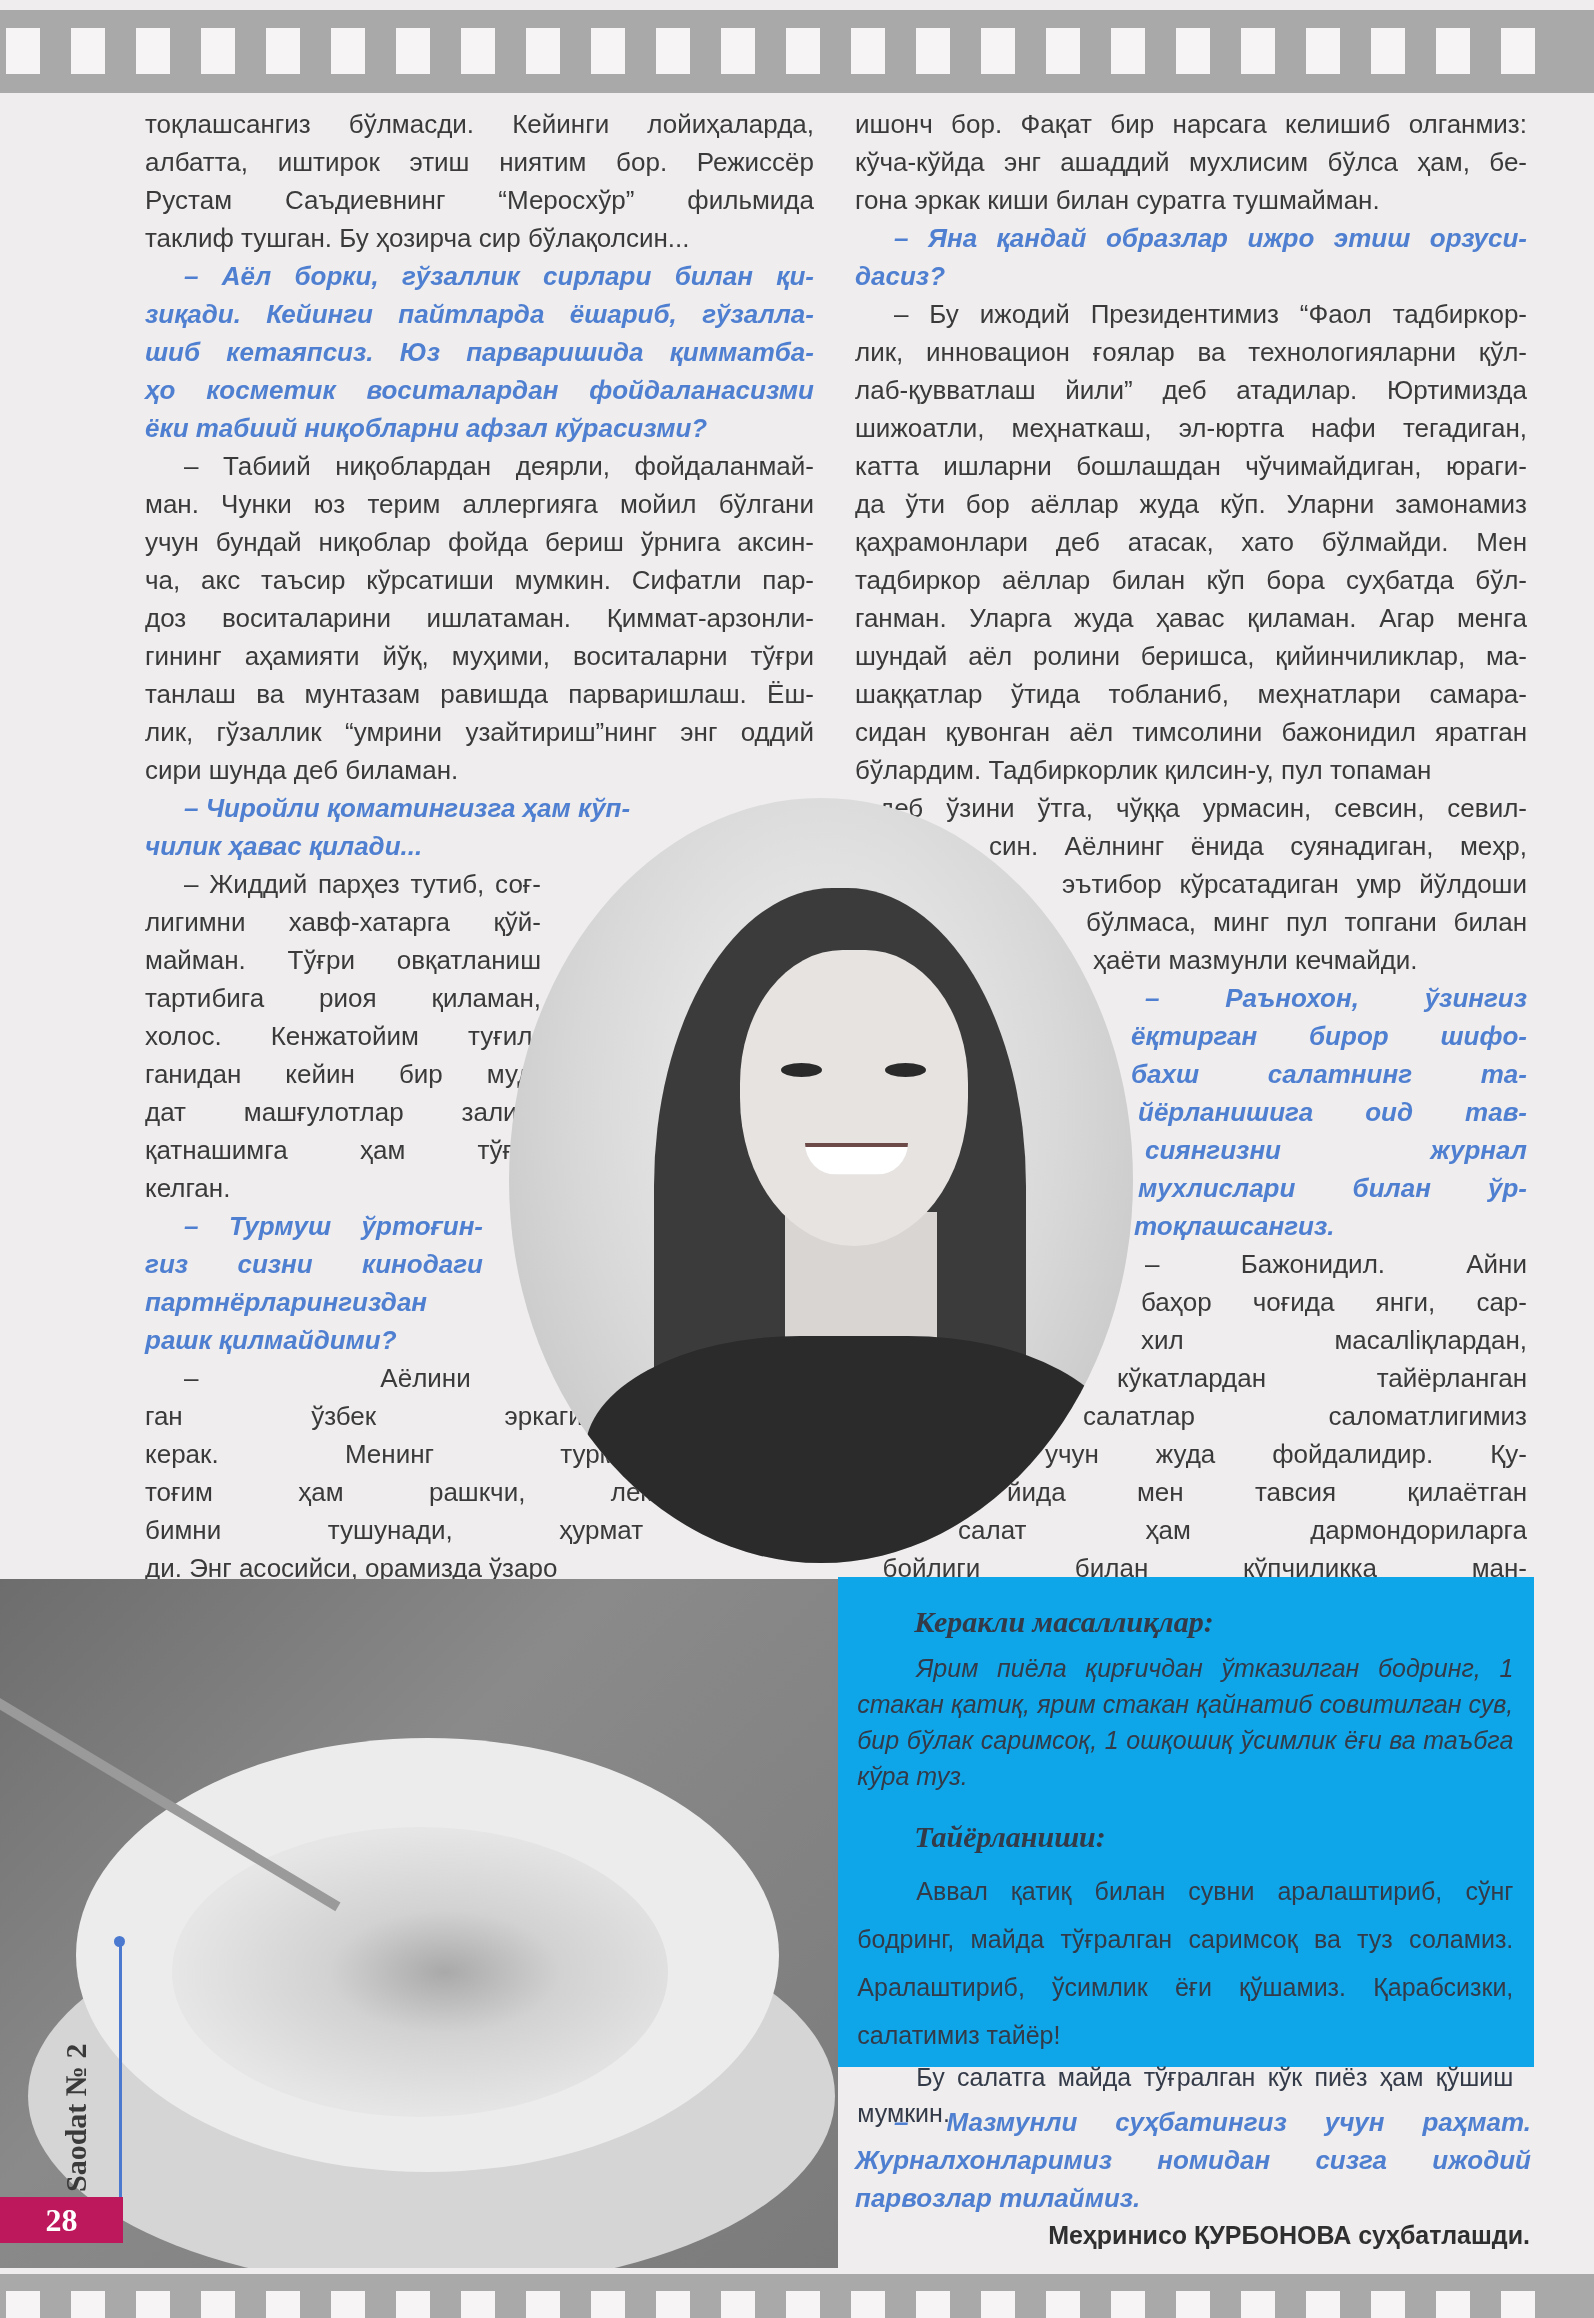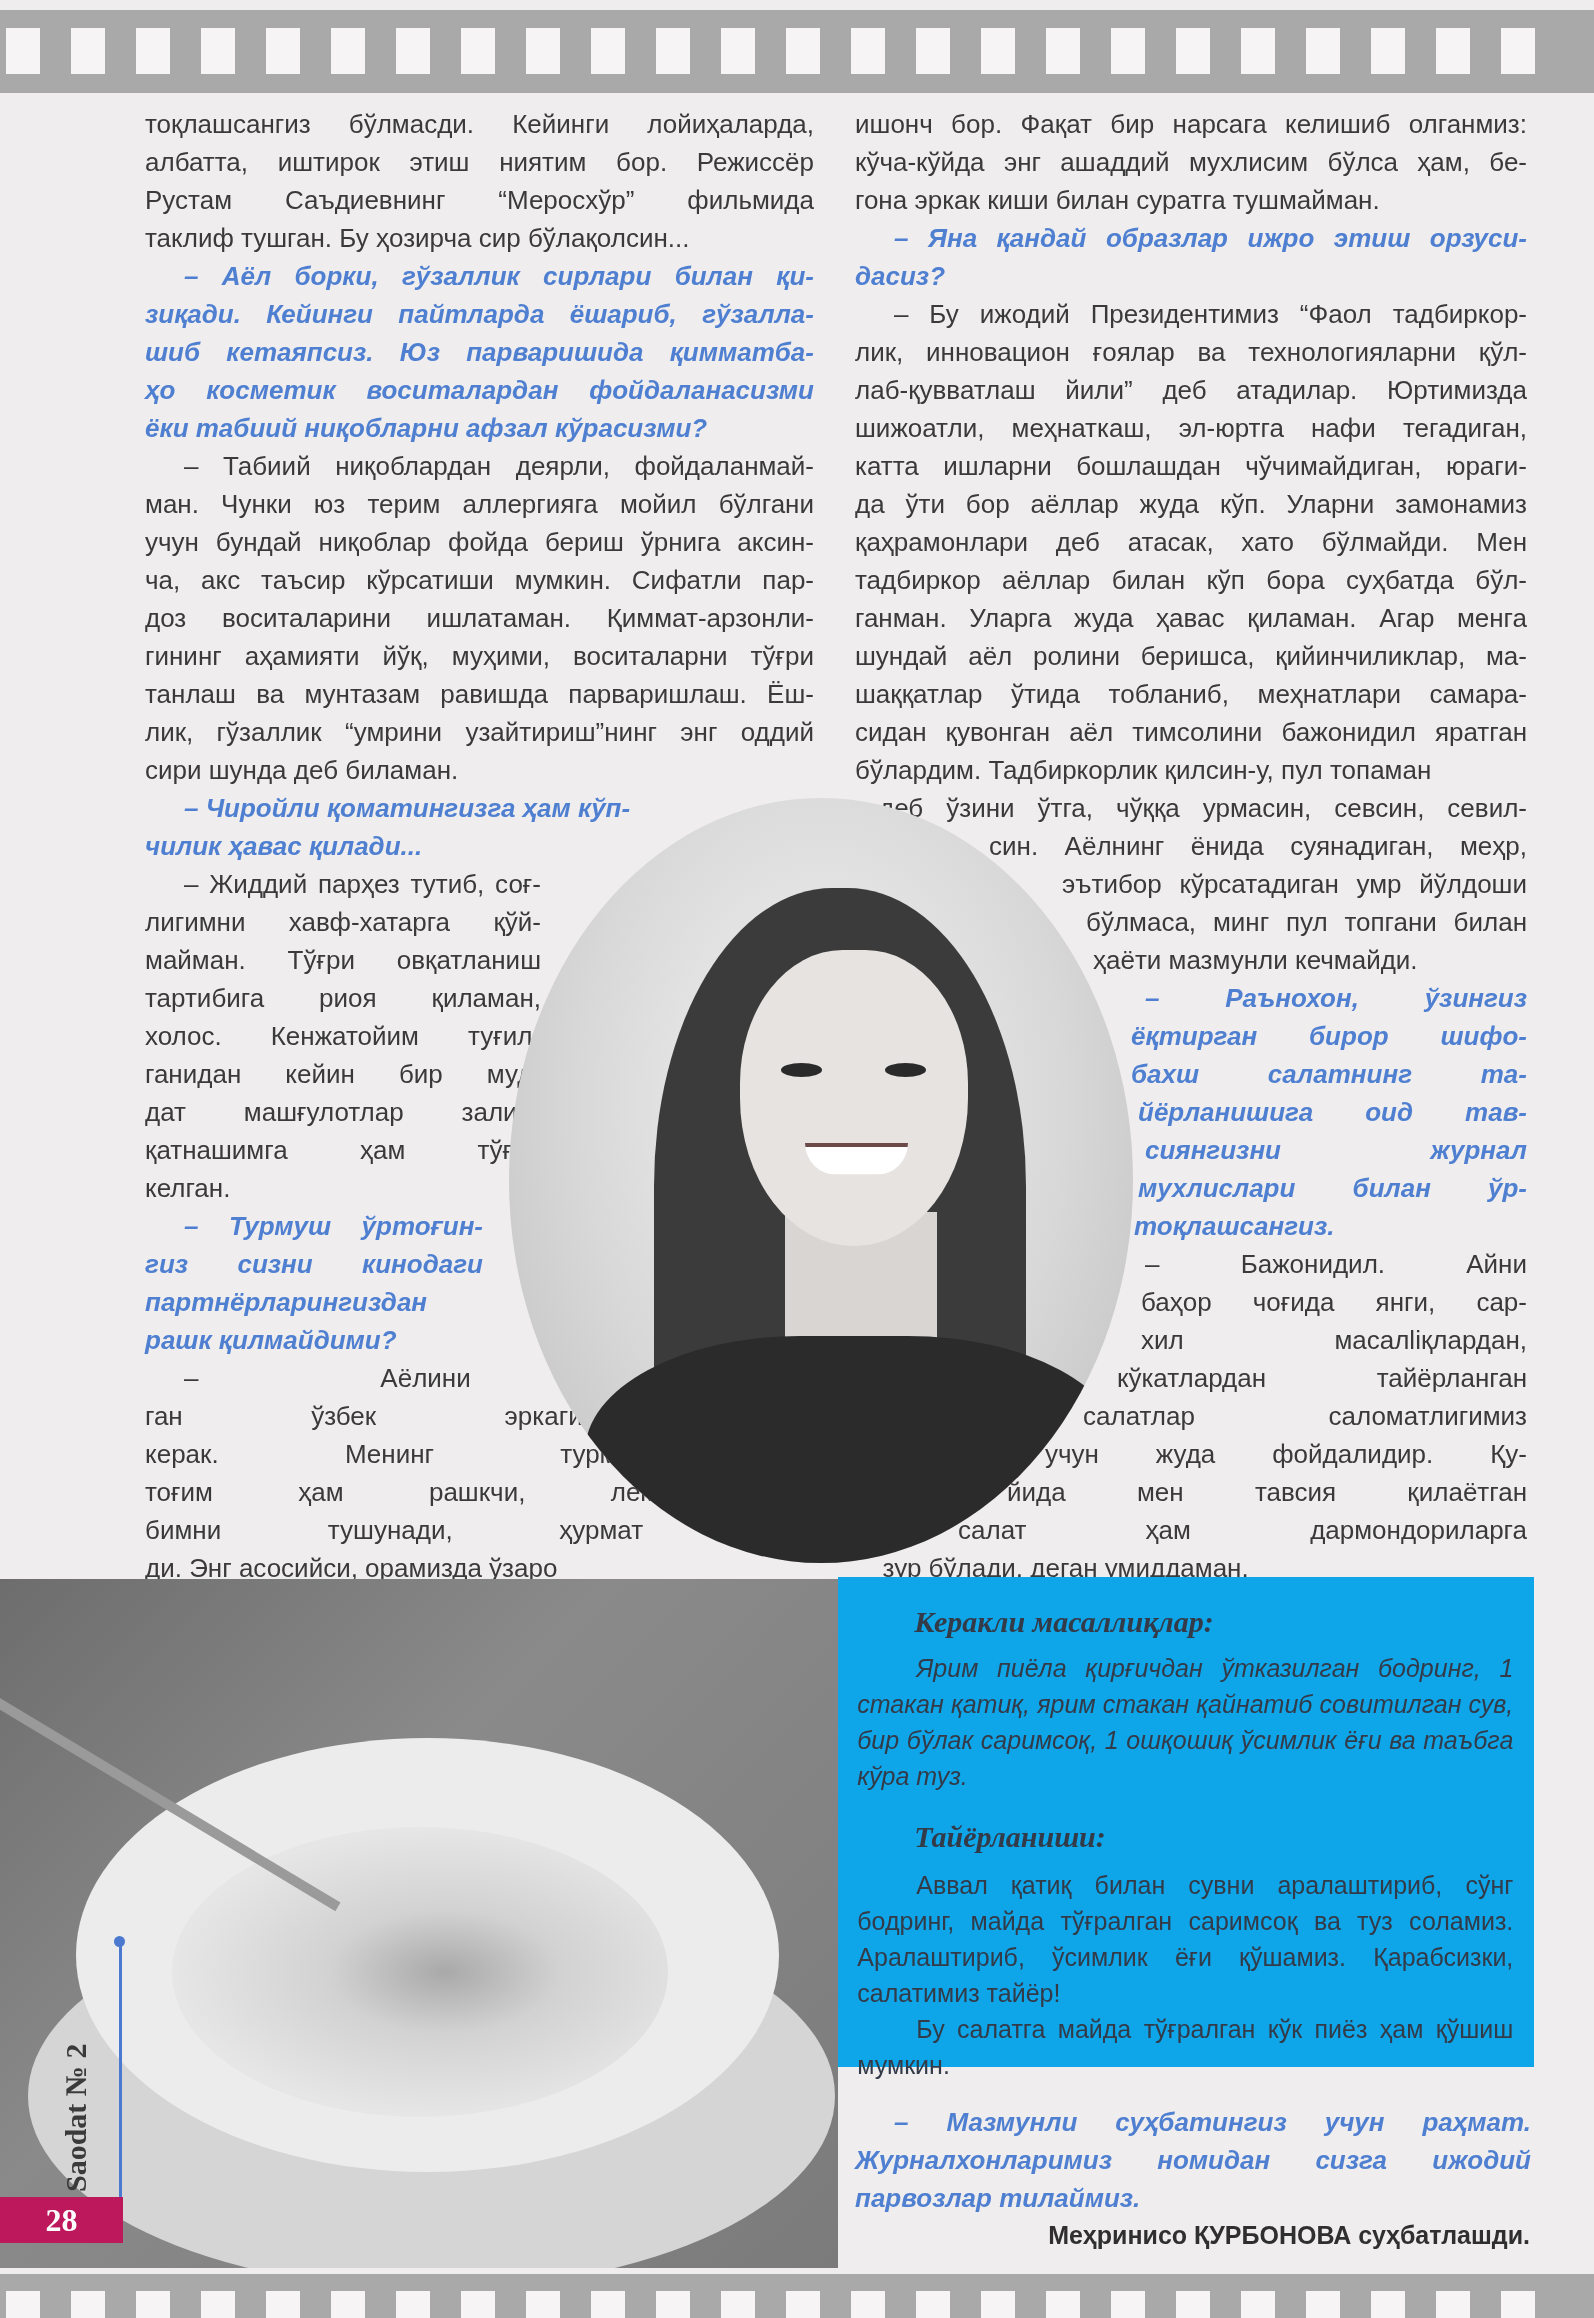--- a/index.html
+++ b/index.html
@@ -101,21 +101,21 @@
     color: #333a48;
   }
   .recipe h3 {
     margin: 0; font-family: "Liberation Serif", serif; font-style: italic; font-weight: bold;
     font-size: 30px; line-height: 48px; padding-left: 57px;
   }
   .recipe .ing {
     font-style: italic; font-size: 25px; line-height: 36px; margin: 4.1px 0 0 0; text-indent: 59px; text-align: justify;
   }
   .recipe h3.second { margin-top: 19.3px; }
-  .recipe .prep { font-size: 25px; line-height: 36px; margin: 5.5px 0 0 0; text-indent: 59px; text-align: justify; }
+  .recipe .prep { font-size: 25px; line-height: 48px; margin: 5.5px 0 0 0; text-indent: 59px; text-align: justify; }
   .recipe .prep2 { font-size: 25px; line-height: 36px; margin: 0; text-indent: 59px; text-align: justify; }
 
   .closing {
     position: absolute; left: 855px; top: 2103px; width: 676px;
     font-size: 26px; line-height: 38px; text-align: justify;
   }
   .byline {
     position: absolute; right: 65px; top: 2221px; font-size: 25px; font-weight: bold; color: #2f2f2f;
   }
 </style>
@@ -246,20 +246,21 @@
     </div>
   <div id="rc-a5">
       <span class="line" style="padding-left: 290px;">– Бажонидил. Айни</span>
       <span class="line" style="padding-left: 286px;">баҳор чоғида янги, сар-</span>
       <span class="line" style="padding-left: 286px;">хил масалliқлардан,</span>
       <span class="line" style="padding-left: 262px;">кўкатлардан тайёрланган</span>
       <span class="line" style="padding-left: 228px;">салатлар саломатлигимиз</span>
       <span class="line" style="padding-left: 190px;">учун жуда фойдалидир. Қу-</span>
       <span class="line" style="padding-left: 152px;">йида мен тавсия қилаётган</span>
       <span class="line" style="padding-left: 103px;">салат ҳам дармондориларга</span>
+      <span class="line" style="padding-left: 27.6px;">бойлиги билан кўпчиликка ман-</span>
       <span class="line last" style="padding-left: 27.6px;">зур бўлади, деган умиддаман.</span>
     </div>
 </div>
 
 <div class="portrait">
   <div class="hair"></div>
   <div class="neck"></div>
   <div class="face"></div>
   <div class="eye l"></div>
   <div class="eye r"></div>

